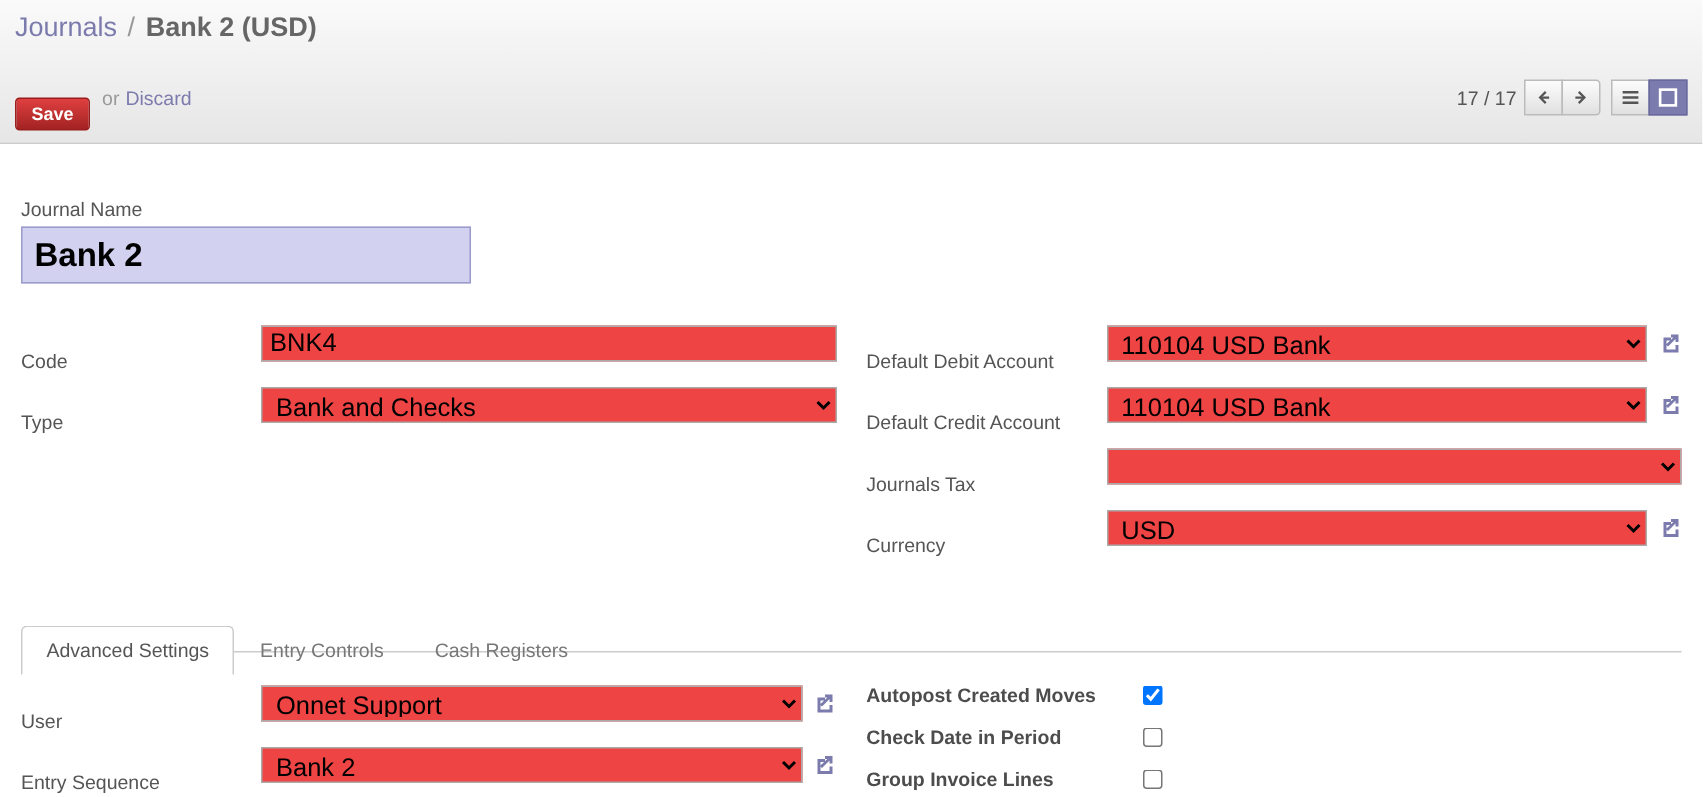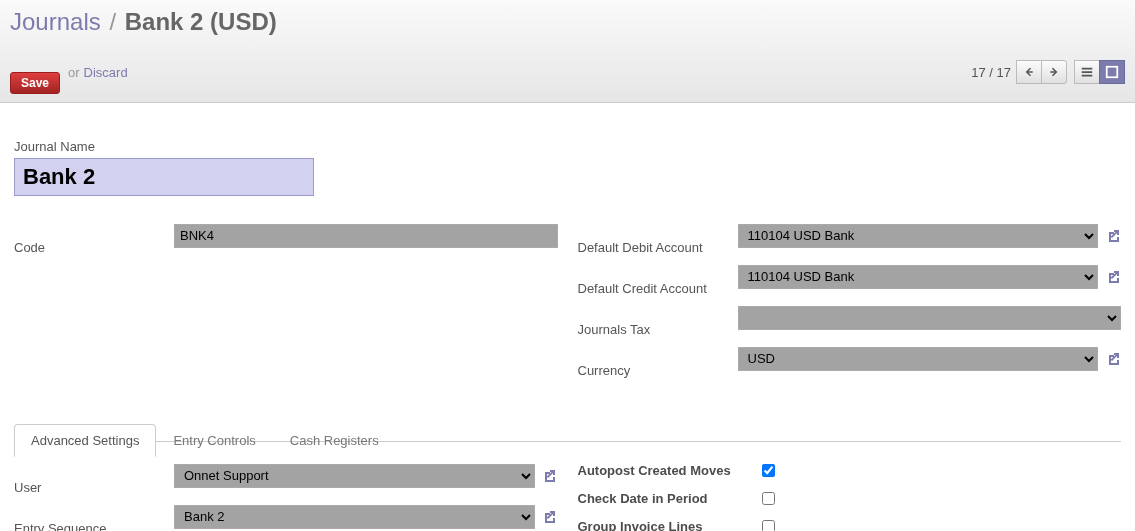--- a/index.html
+++ b/index.html
@@ -10,21 +10,21 @@
     color: #4c4c4c;
     width: 1135px;
     background: #fff;
   }
   .header {
     background: linear-gradient(#fafafa, #e6e6e6);
     border-bottom: 1px solid #ccc;
     padding: 6px 10px 8px;
   }
   .breadcrumb {
-    font-size: 24px;
+    font-size: 18px;
     margin: 2px 0 14px 0;
   }
   .breadcrumb a {
     color: #7c7bad;
     text-decoration: none;
   }
   .breadcrumb-sep { color: #999; padding: 0 2px; }
   .breadcrumb-current { color: #666; font-weight: bold; }
   .toolbar {
     display: flex;
@@ -93,22 +93,22 @@
   }
   .row .lbl { width: 160px; }
   .row .ctl { flex:1; display:flex; align-items:center; gap:6px; }
 
   input.text, select.sel {
     width: 100%;
     height: 24px;
     border: 1px solid #aaa;
     padding: 2px 5px;
     font-family: inherit;
-    font-size: 13px;
-    background:#a3a3a3;
+    font-size: 17px;
+    background:#ef4444;
   }
   .required {
     background: #d2d2f0;
     border: 1px solid #9a9acb;
   }
   .ext-link {
     color: #7c7bad;
     cursor:pointer;
     display:inline-flex; width:18px; justify-content:center;
   }
@@ -183,20 +183,28 @@
   <input class="journal-name-input" value="Bank 2" style="">
 
   <div class="two-col">
     <div class="col">
       <div class="row">
         <div class="lbl field-label">Code</div>
         <div class="ctl">
             <input class="text required" value="BNK4" style="">
           </div>
       </div>
+      <div class="row">
+        <div class="lbl field-label">Type</div>
+        <div class="ctl">
+          <select class="sel required">
+            <option>Bank and Checks</option>
+          </select>
+        </div>
+      </div>
     </div>
     <div class="col">
       <div class="row">
         <div class="lbl field-label">Default Debit Account</div>
         <div class="ctl">
           <select class="sel required"><option>110104 USD Bank</option></select>
           <span class="ext-link">
               <svg viewBox="0 0 16 16">
                 <path d="M4 4h5v2H6v6h6V9h2v5H4z M9 2h5v5h-2V5l-5 5-1.4-1.4L10.6 4H9z" fill="currentColor"></path>
               </svg>

